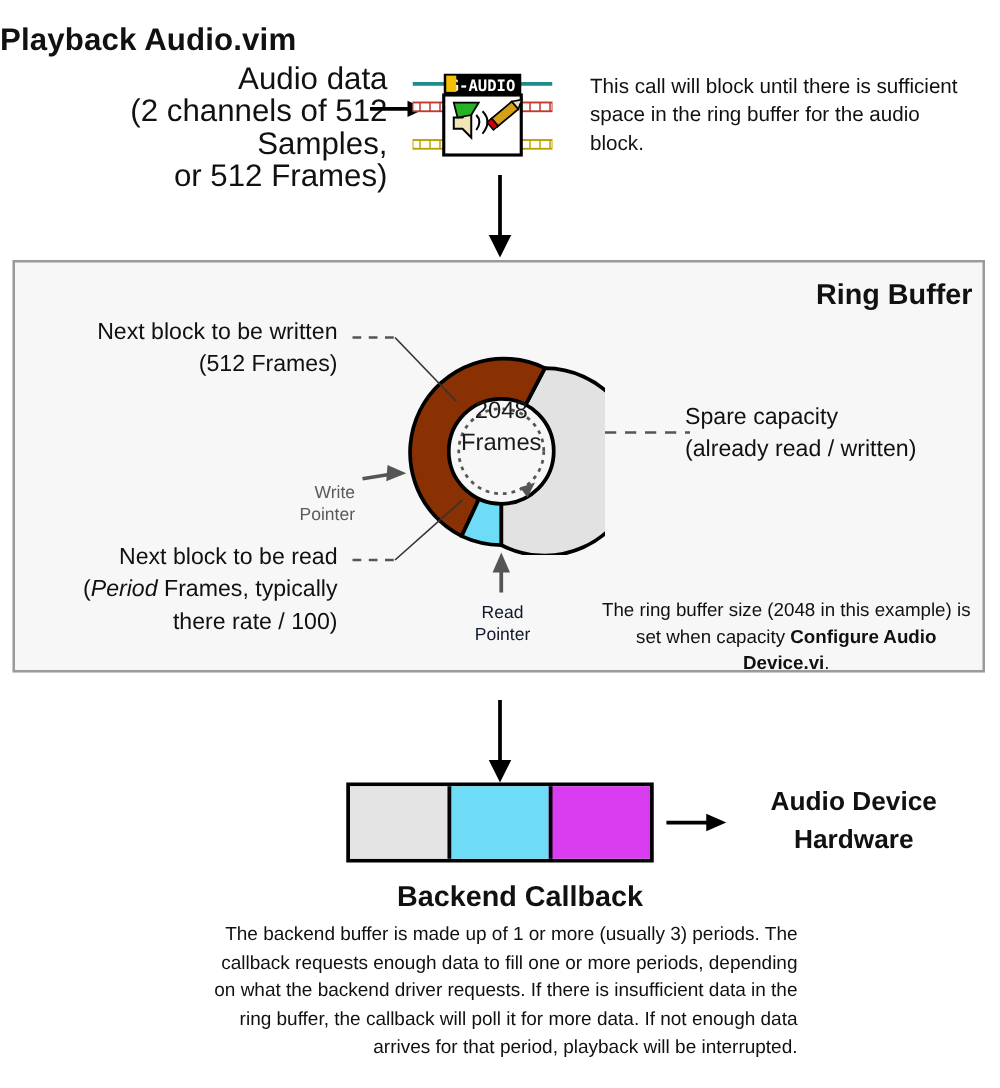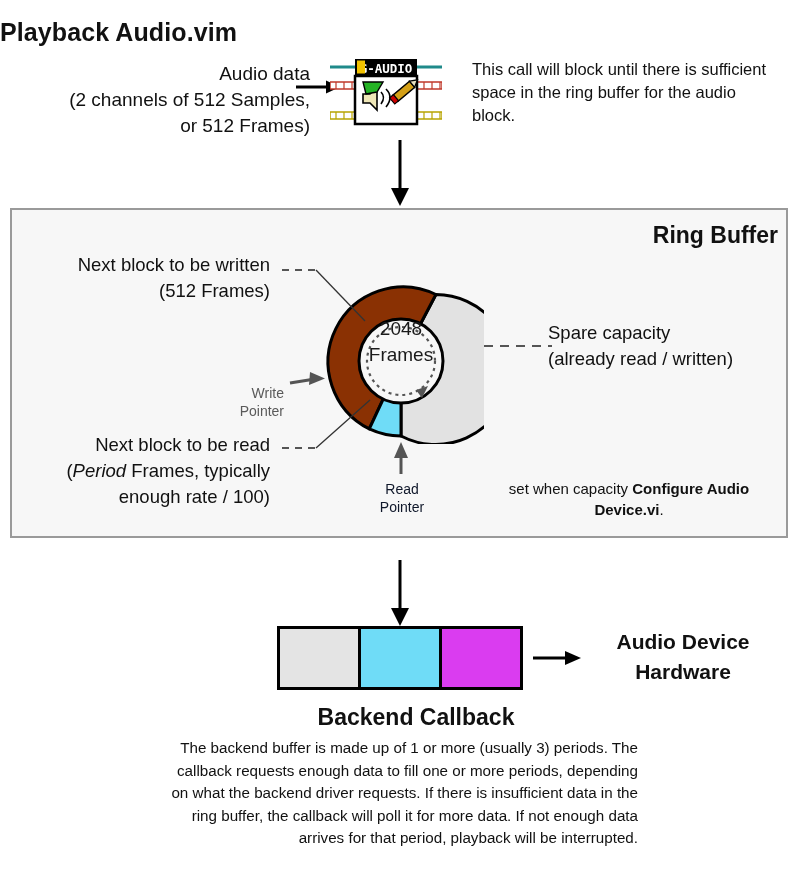--- a/index.html
+++ b/index.html
@@ -14,21 +14,21 @@
   .abs{position:absolute;}
 
   
   #page-title{
     left:0;top:18px;width:800px;
     font-size:25px;font-weight:bold;letter-spacing:.1px;
     text-align:left;
   }
   #audio-data-label{
     left:30px;top:50px;width:280px;
-    font-size:19px;line-height:26px;text-align:right;margin-top:11px;
+    font-size:25px;line-height:26px;text-align:right;
   }
   #blocking-note{
     left:472px;top:58px;width:300px;
     font-size:16.5px;line-height:23px;text-align:left;
   }
 
   
   #vi-icon{
     left:330px;top:58px;width:112px;height:68px;
   }
@@ -207,39 +207,40 @@
 </svg>
 
 <div class="abs" id="label-write-block">
   <div>Next block to be written</div>
   <div>(512 Frames)</div>
 </div>
 
 <div class="abs" id="label-read-block">
   <div>Next block to be read</div>
   <div><span>(</span><span class="ital">Period</span><span> Frames, typically</span></div>
-  <div>enough rate / 100)</div>
+  <div>there rate / 100)</div>
 </div>
 
 <div class="abs" id="label-spare">
   <div>Spare capacity</div>
   <div>(already read / written)</div>
 </div>
 
 <div class="abs" id="write-pointer-label">
   <div>Write</div>
   <div>Pointer</div>
 </div>
 
 <div class="abs" id="read-pointer-label">
   <div>Read</div>
   <div>Pointer</div>
 </div>
 
 <div class="abs" id="ring-size-note">
+  <div>The ring buffer size (2048 in this example) is</div>
   <div><span>set when capacity </span><b>Configure Audio Device.vi</b><span>.</span></div>
 </div>
 
 <svg class="abs" style="left:388px;top:560px;" width="24" height="66">
   <line x1="12" y1="0" x2="12" y2="50" stroke="#000" stroke-width="3"></line>
   <polygon points="3,48 21,48 12,66" fill="#000"></polygon>
 </svg>
 
 <div class="abs" id="backend-buffer">
   <div class="seg" style="width:33.34%;background:#e4e4e4;"></div>

